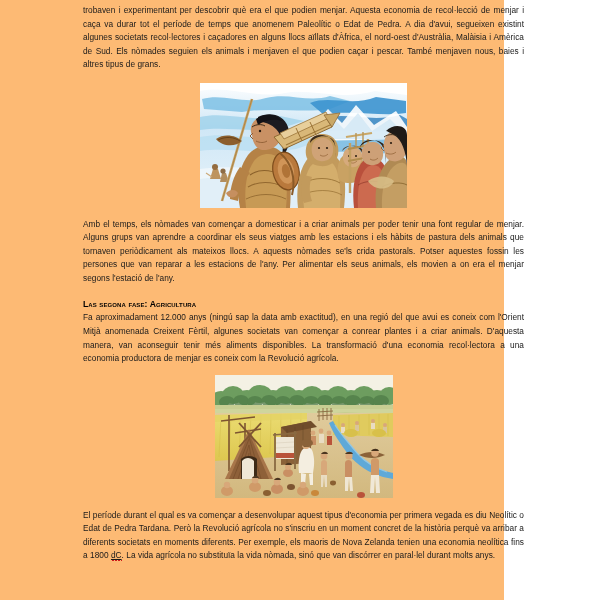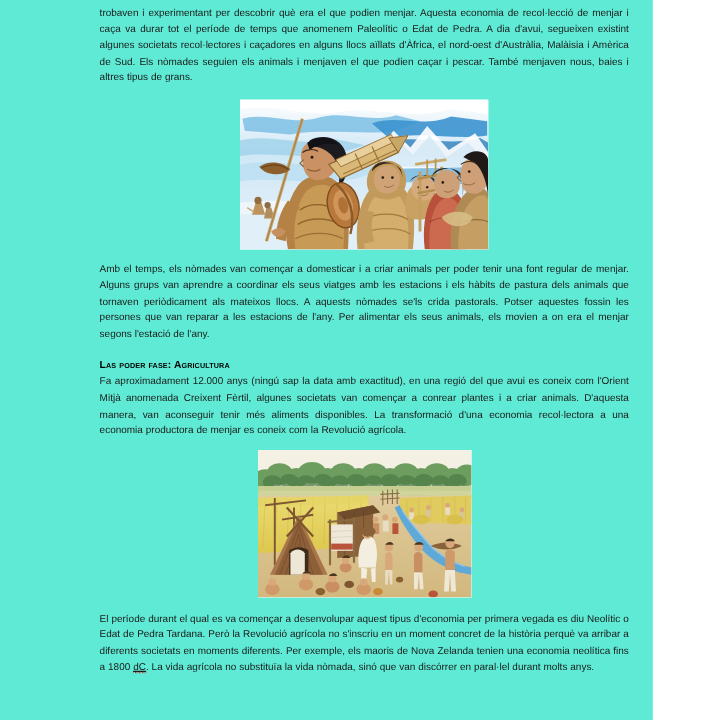--- a/index.html
+++ b/index.html
@@ -9,23 +9,23 @@
   }
   body {
     width: 600px;
     height: 600px;
     overflow: hidden;
     font-family: "Liberation Sans", sans-serif;
     color: #000000;
   }
   #page {
     position: relative;
-    width: 544px;
+    width: 504px;
     height: 600px;
-    background: #5eead4;
+    background: #fdba74;
     box-sizing: border-box;
   }
   .content {
     position: absolute;
     left: 83px;
     top: 4px;
     width: 441px;
   }
   p.para {
     margin: 0 0 0 0;
@@ -246,21 +246,21 @@
         </svg>
       </div>
     </div>
 
     <div class="fig1-pad-bot"></div>
 
     <p class="para">Amb el temps, els nòmades van començar a domesticar i a criar animals per poder tenir una font regular de menjar. Alguns grups van aprendre a coordinar els seus viatges amb les estacions i els hàbits de pastura dels animals que tornaven periòdicament als mateixos llocs. A aquests nòmades se'ls crida pastorals. Potser aquestes fossin les persones que van reparar a les estacions de l'any. Per alimentar els seus animals, els movien a on era el menjar segons l'estació de l'any.</p>
 
     <div class="spacer-sm"></div>
 
-    <h2 class="section-heading">Las poder fase: Agricultura</h2>
+    <h2 class="section-heading">Las segona fase: Agricultura</h2>
 
     <p class="para">Fa aproximadament 12.000 anys (ningú sap la data amb exactitud), en una regió del que avui es coneix com l'Orient Mitjà anomenada Creixent Fèrtil, algunes societats van començar a conrear plantes i a criar animals. D'aquesta manera, van aconseguir tenir més aliments disponibles. La transformació d'una economia recol·lectora a una economia productora de menjar es coneix com la Revolució agrícola.</p>
 
     <div class="fig2-pad-top"></div>
 
     <div class="figure-wrap">
       <div class="figure" id="fig-village">
         <svg class="canvas" viewBox="0 0 178 123" preserveAspectRatio="none">
           <defs>
             <clipPath id="clipV">

